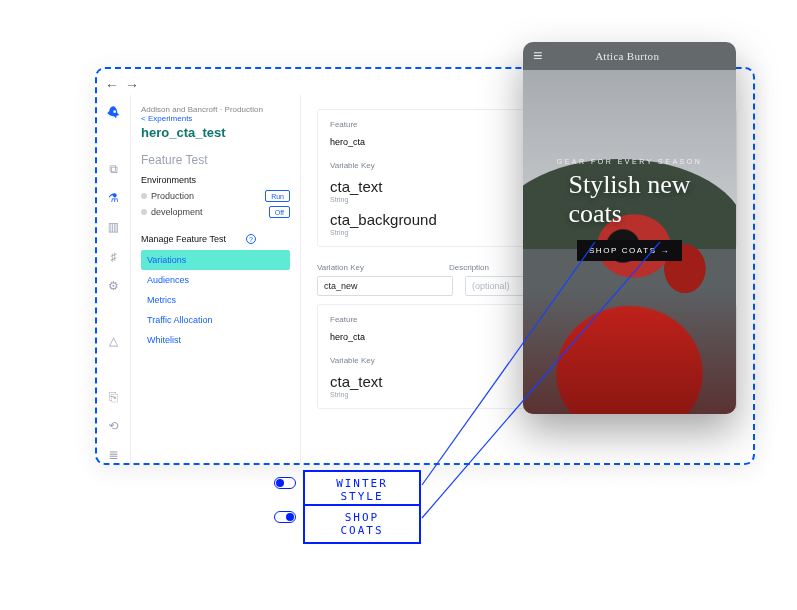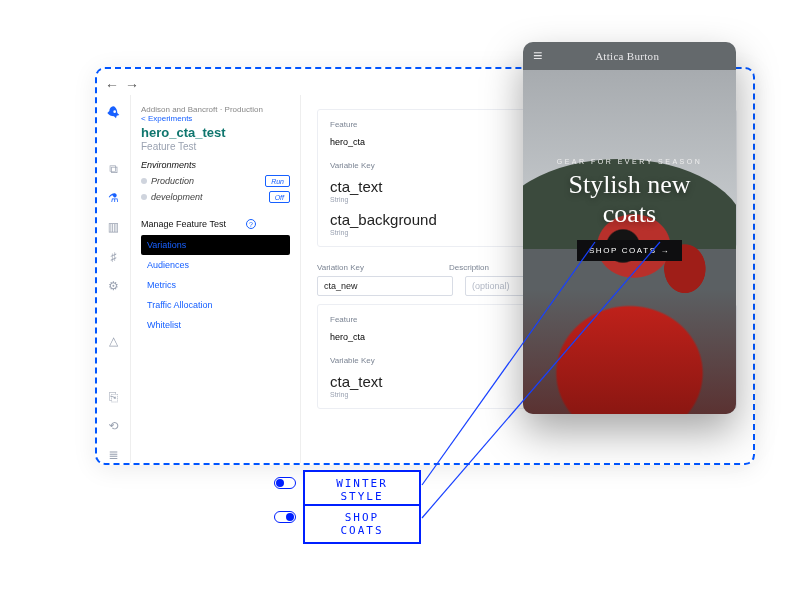--- a/index.html
+++ b/index.html
@@ -19,32 +19,32 @@
   .rail .ico { width:18px; height:18px; display:flex; align-items:center; justify-content:center; color:#9aa2b1; font-size:12px; }
   .rail .rocket svg { fill:#1760ff; }
   .rail .sep { flex:0 0 12px; }
   .rail .ico.sel { color:#1760ff; }
 
   
   .sidebar { position:absolute; left:34px; top:26px; width:170px; bottom:0; border-right:1px solid #eee; padding:10px 10px 0 10px; font-size:10px; color:#555; }
   .crumb { font-size:8px; color:#888; }
   .crumb a { color:#1760ff; text-decoration:none; font-size:8px;}
   .h1 { font-size:13px; font-weight:600; color:#0f766e; margin-top:2px; }
-  .sub { font-size:10px; color:#9aa2b1; margin-top:1px; }
-  .envs { margin-top:8px;font-style:italic; }
+  .sub { font-size:12px; color:#9aa2b1; margin-top:13px; }
+  .envs { margin-top:8px; }
   .env-title { font-size:9px; color:#111; margin-bottom:3px;}
   .env-row { display:flex; align-items:center; justify-content:space-between; height:16px;}
   .env-row .lbl { display:flex; align-items:center; gap:4px; font-size:9px; color:#444;}
   .env-row .dot { width:6px;height:6px;border-radius:50%; background:#cfd4dd;}
   .pill { font-size:7px; border:1px solid #1760ff; color:#1760ff; padding:0 5px; border-radius:2px; line-height:11px; height:12px;}
   .sb-section { margin-top:14px; font-size:9px; color:#111; display:flex; align-items:center; gap:20px;}
   .sb-section .help { width:10px;height:10px;border:1px solid #1760ff;color:#1760ff;border-radius:50%;font-size:7px;line-height:9px;text-align:center;}
   .sb-list { margin-top:6px; display:flex; flex-direction:column; }
   .sb-item { font-size:9px; color:#1760ff; padding:5px 6px; border-radius:2px; cursor:pointer;}
-  .sb-item.active { background:#000000; }
+  .sb-item.active { background:#5eead4; }
   .sb-item.settings { color:#555; margin-top:10px;}
 
   
   .main { position:absolute; left:204px; right:0; top:26px; bottom:0; padding:14px 16px; overflow:hidden;}
   .card { border:1px solid #eceef3; border-radius:3px; padding:10px 12px; margin-bottom:16px; font-size:9px;}
   .lbl-s { font-size:8px; color:#7c8594; }
   .row { display:flex; align-items:center; justify-content:space-between; margin-top:6px;}
   .toggle {
     width:30px; height:14px; border-radius:8px; background:#1760ff; position:relative; display:flex; align-items:center;
   }
@@ -77,21 +77,21 @@
       radial-gradient(ellipse 60px 52px at 52% 26%, #b8302b 0 60%, transparent 62%),
       radial-gradient(ellipse 120px 110px at 50% 82%, #c7231c 0 60%, transparent 62%),
       radial-gradient(ellipse 34px 40px at 76% 36%, #9f1e18 0 60%, transparent 62%)
       ;
   }
   .figure::after{
     content:""; position:absolute; left:0; right:0; bottom:0; height:55%;
     background:linear-gradient(180deg, rgba(130,18,14,0) 0%, rgba(90,12,9,.55) 100%);
   }
   .hood-shadow{position:absolute; left:38%; top:18%; width:38px;height:40px;border-radius:50%;background:radial-gradient(circle at 50% 45%, #141414 0 55%, transparent 60%);}
-  .overlay { position:absolute; inset:0; display:flex; flex-direction:column; align-items:center; padding-top:88px; text-align:center;}
+  .overlay { position:absolute; inset:0; display:flex; flex-direction:column; align-items:center; padding-top:88px; }
   .ov-kicker{ font-size:7px; letter-spacing:2.5px; color:#eee;}
   .ov-title { font-family:Georgia,'Times New Roman',serif; font-size:26px; line-height:1.1; margin-top:6px; text-shadow:0 2px 6px rgba(0,0,0,.4);}
   .ov-btn { margin-top:12px; background:#0e0e10; color:#fff; font-size:8px; letter-spacing:1.6px; padding:6px 12px; display:flex; align-items:center; gap:6px;}
 
   
   .connectors { position:absolute; left:0; top:0; width:797px; height:610px; pointer-events:none; }
   .connectors line { stroke:#1740ff; stroke-width:1.2; }
 
   
   .callout { position:absolute; border:2px solid #0020ff; color:#0020ff; font-family:Menlo,Consolas,monospace; font-size:11px; letter-spacing:2px; text-transform:uppercase; padding:5px 14px; background:#fff;}

